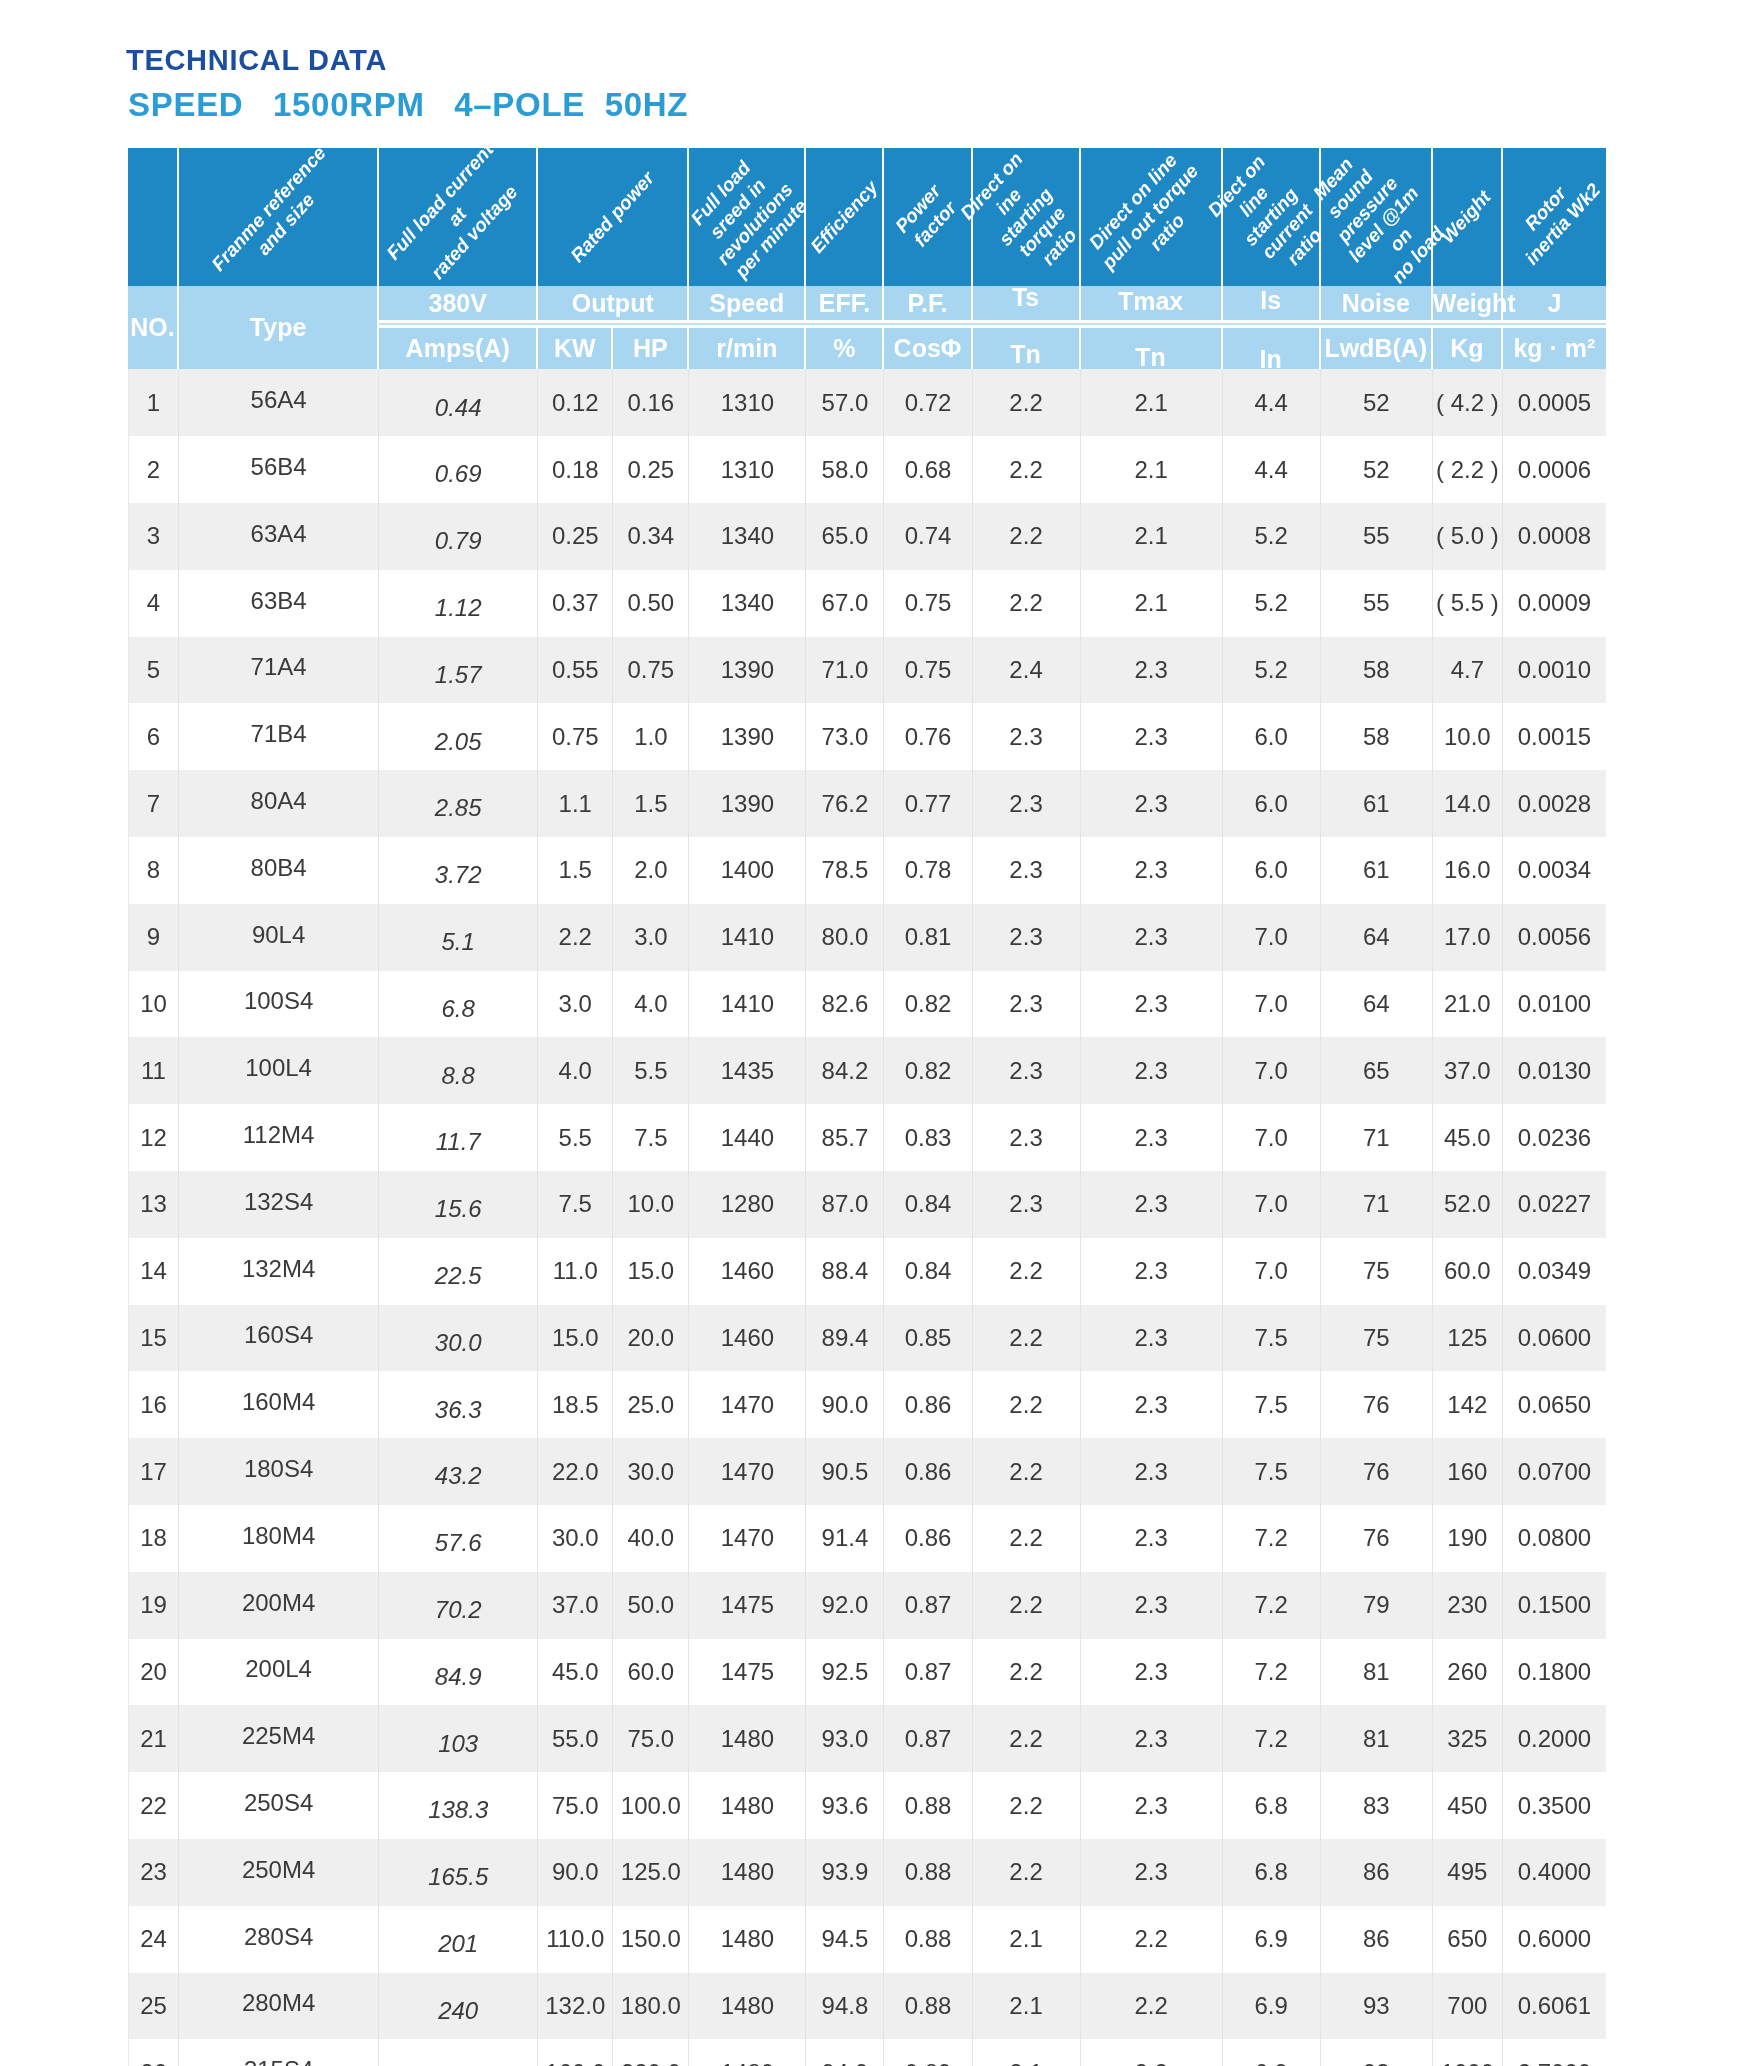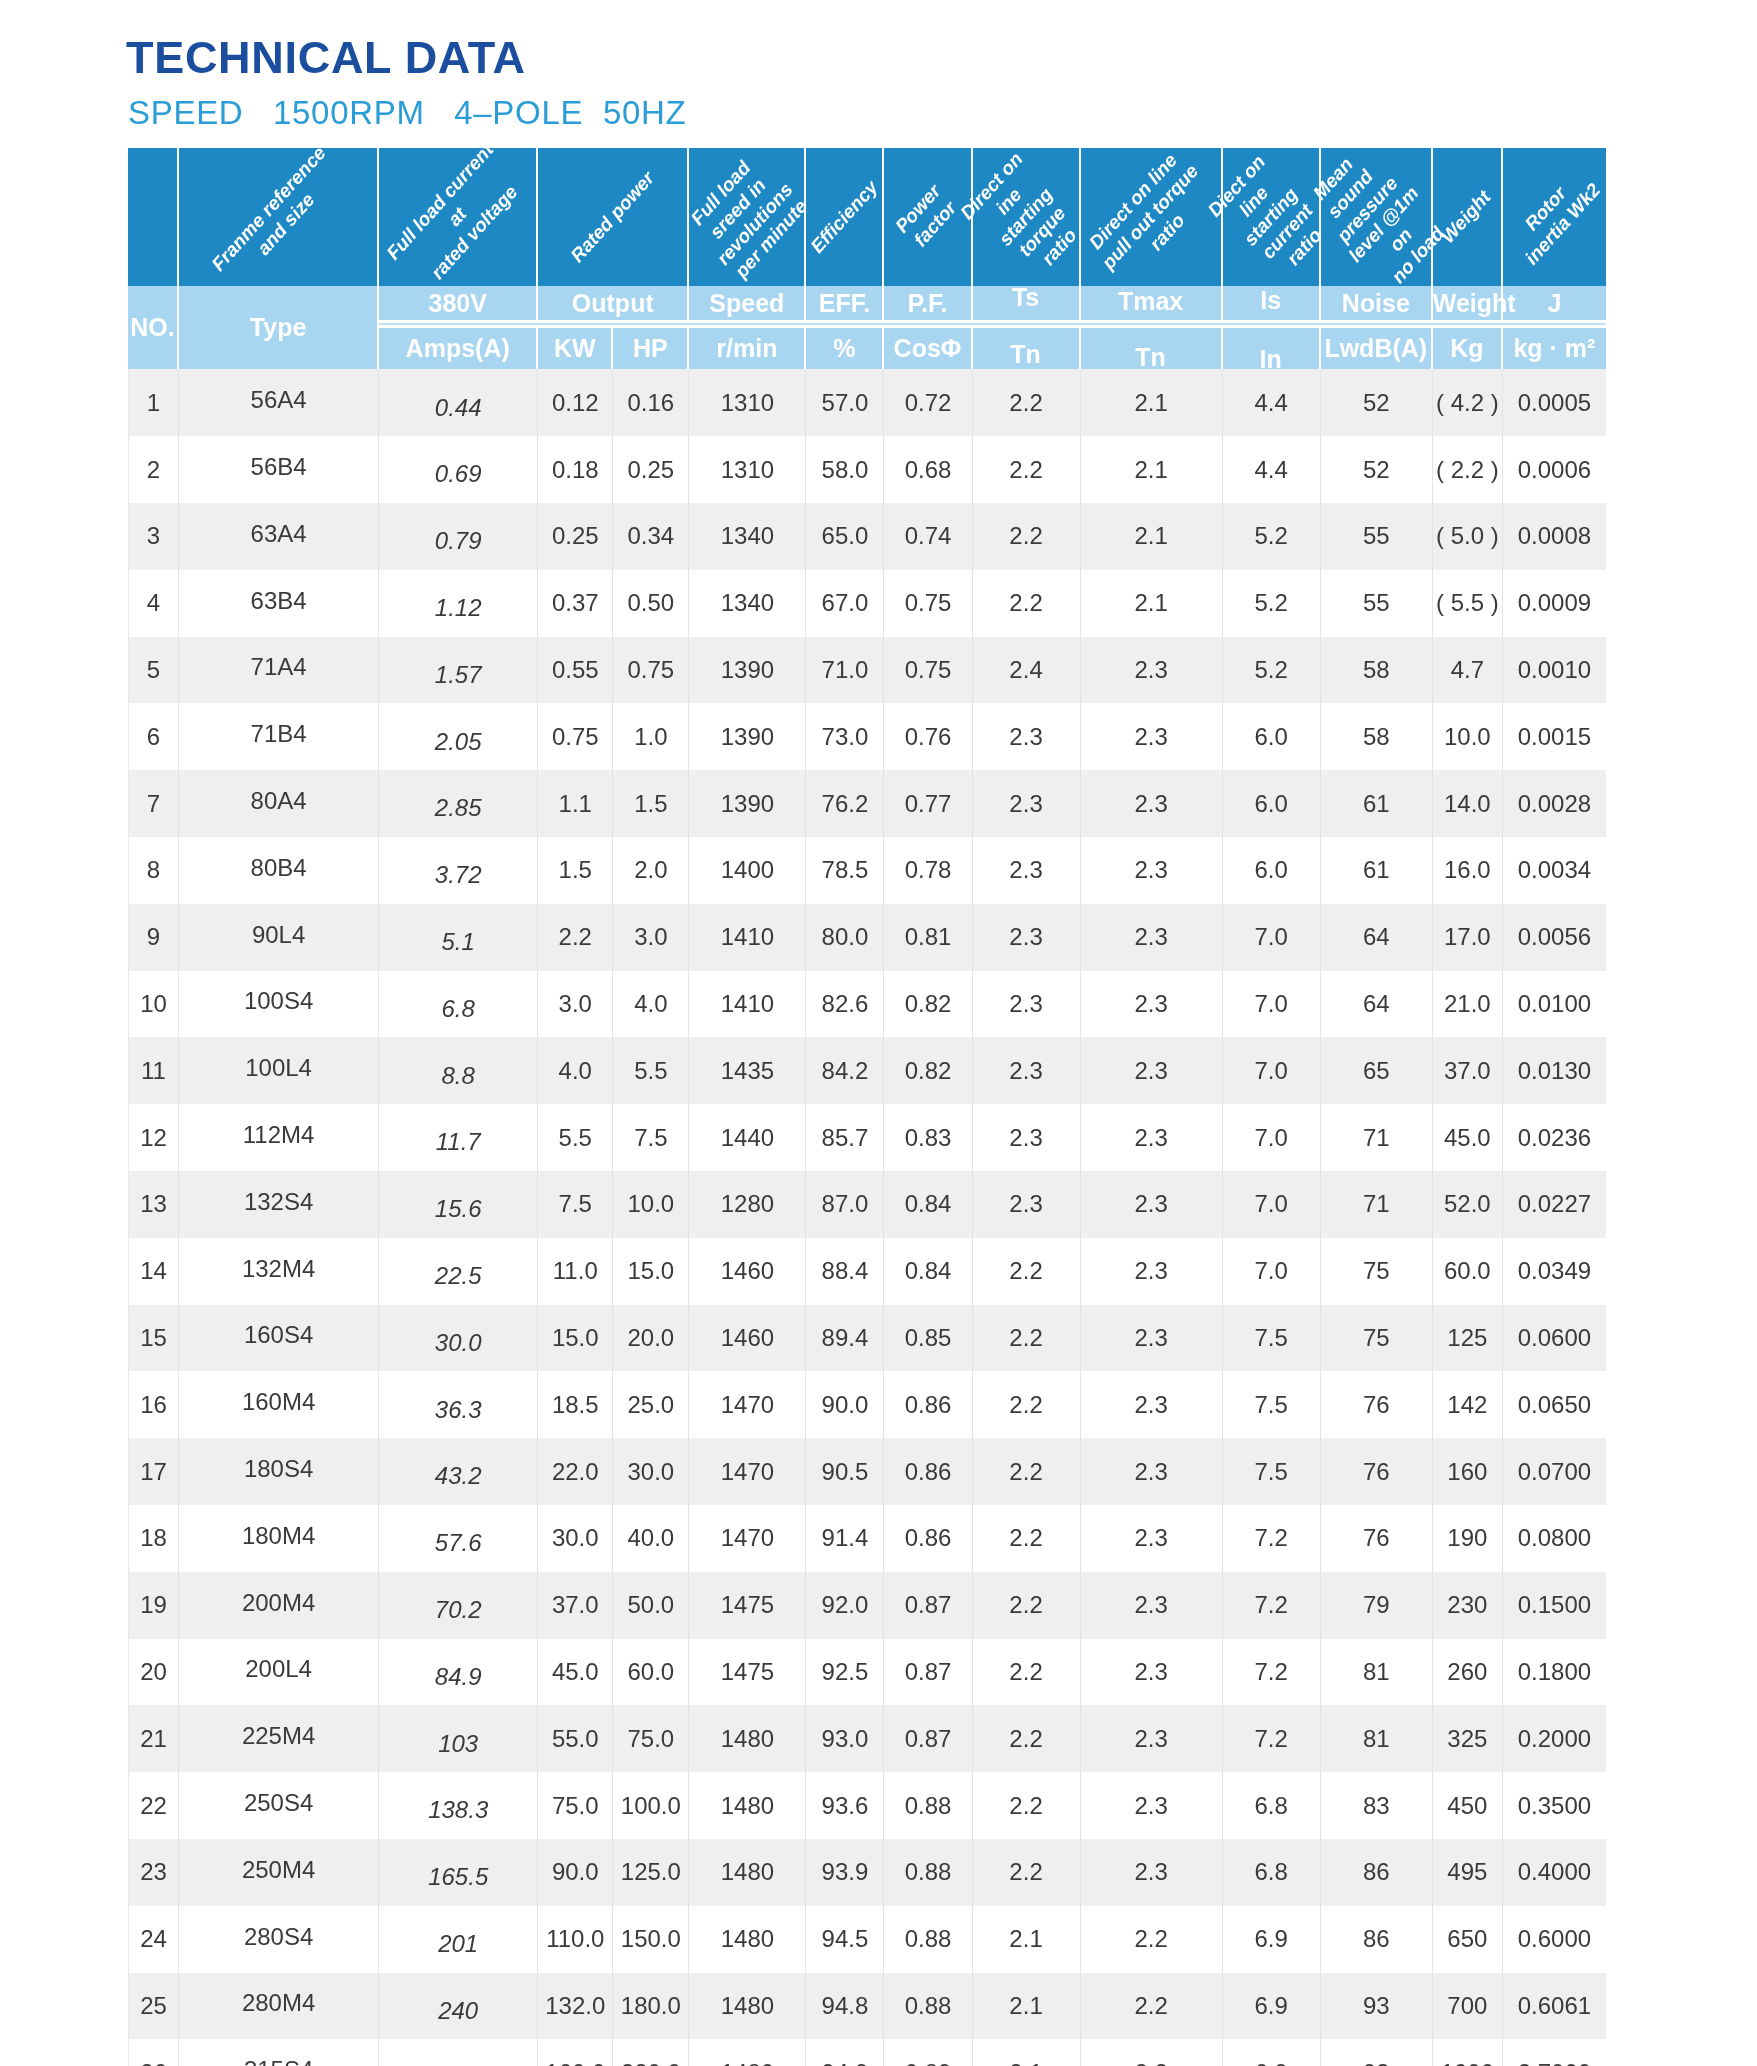--- a/index.html
+++ b/index.html
@@ -1,21 +1,21 @@
 <!DOCTYPE html>
 <html style="font-size:11.2px"><head>
 <meta charset="utf-8">
 <style>
   html,body{margin:0;padding:0;background:#fff;}
   .sheet{position:relative;width:1757px;height:2066px;background:#ffffff;overflow:hidden;
          font-family:"Liberation Sans","DejaVu Sans",sans-serif;}
 
-  .page-title{position:absolute;left:126px;top:32px;font-size:45px;font-weight:900;
+  .page-title{position:absolute;left:126px;top:44px;font-size:29px;font-weight:900;
               color:#1b4e9e;letter-spacing:0.7px;white-space:pre;}
-  .page-subtitle{position:absolute;left:128px;top:94px;font-size:33px;font-weight:normal;
+  .page-subtitle{position:absolute;left:128px;top:86px;font-size:33px;font-weight:bold;
                  color:#2a9cd6;letter-spacing:0.7px;white-space:pre;}
 
   table.spec{position:absolute;left:128px;top:148px;width:1478px;border-collapse:separate;
              border-spacing:0;table-layout:fixed;}
 
   
   th.dark{background:#1e88c5;height:138px;padding:0;border-right:2.1px solid #ffffff;vertical-align:middle;}
   th.dark:last-child{border-right:none;}
   .rot{display:flex;align-items:center;justify-content:center;width:100%;height:138px;overflow:visible;}
   .rot span{display:block;transform:rotate(-48deg);white-space:pre-line;text-align:center;

